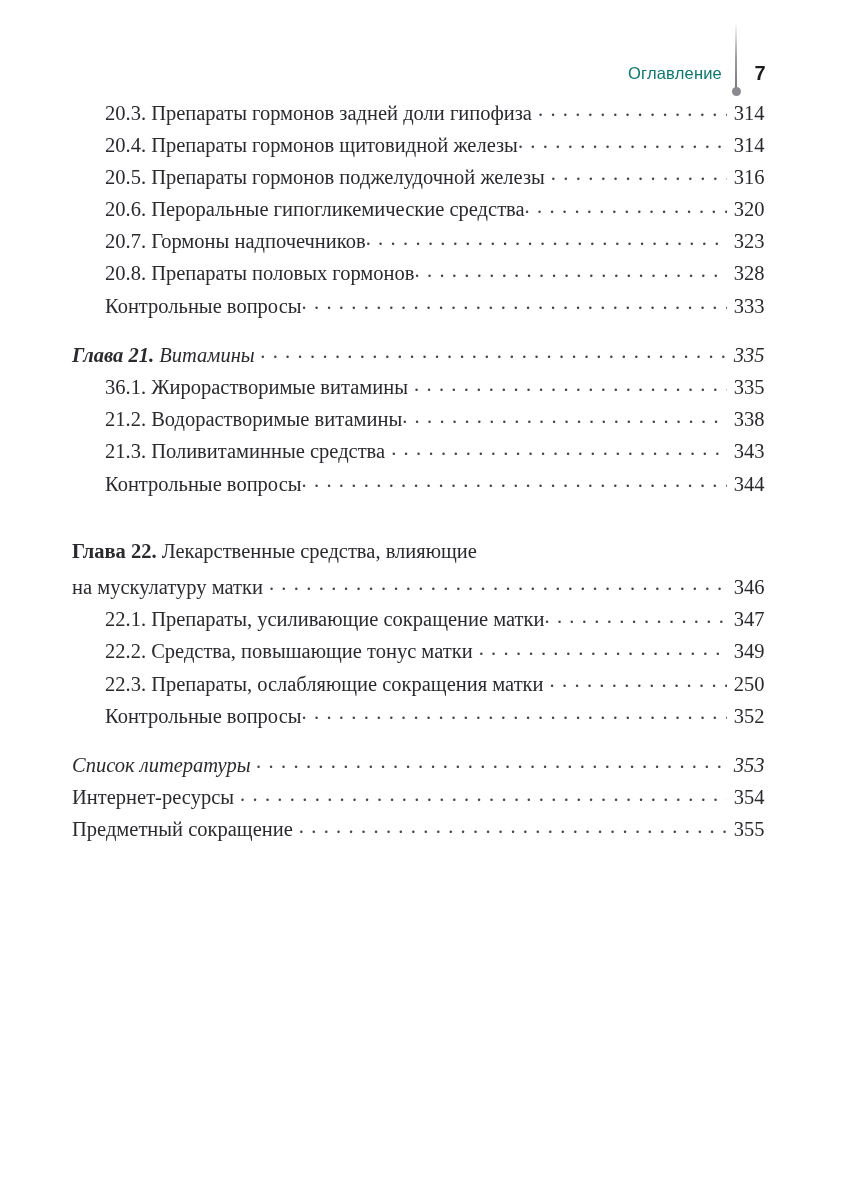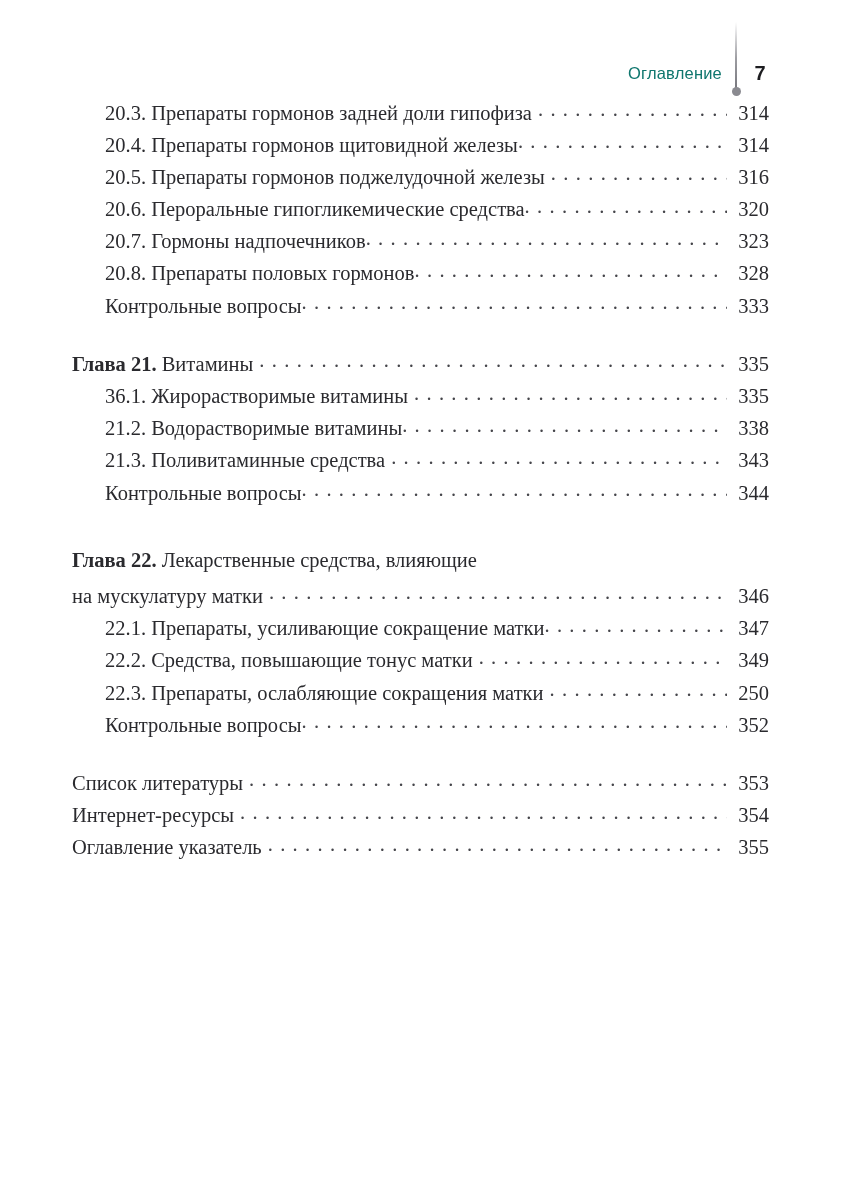--- a/index.html
+++ b/index.html
@@ -80,21 +80,22 @@
     align-items: baseline;
     font-size: 20.5px;
     line-height: 1;
     height: 32.2px;
     white-space: nowrap;
   }
   .toc-entry.indent .label {
     padding-left: 33px;
   }
   .toc-entry.gap-before {
-    margin-top: 26px;
+    margin-top: 17px;
+    font-style: italic;
   }
 
   .label {
     flex: 0 0 auto;
   }
   .label b {
     font-weight: bold;
   }
   .leader {
     flex: 1 1 auto;
@@ -110,21 +111,21 @@
     bottom: 0;
     white-space: nowrap;
     letter-spacing: 1.1px;
     color: #45454a;
   }
   .leader.nospace {
     margin-left: 0;
   }
   .page-num {
     flex: 0 0 auto;
-    text-align: right;
+    text-align: center;
     min-width: 40px;
   }
 
   
   .toc-entry-multiline {
     font-size: 20.5px;
     line-height: 1;
     margin-top: 39px;
   }
   .ml-first {
@@ -267,19 +268,19 @@
       <span class="page-num">353</span>
     </div>
 
     <div class="toc-entry">
       <span class="label">Интернет-ресурсы</span>
       <span class="leader"></span>
       <span class="page-num">354</span>
     </div>
 
     <div class="toc-entry">
-      <span class="label">Оглавление указатель</span>
+      <span class="label">Предметный сокращение</span>
       <span class="leader"></span>
       <span class="page-num">355</span>
     </div>
 
   </div>
 </div>
 
 </body></html>

